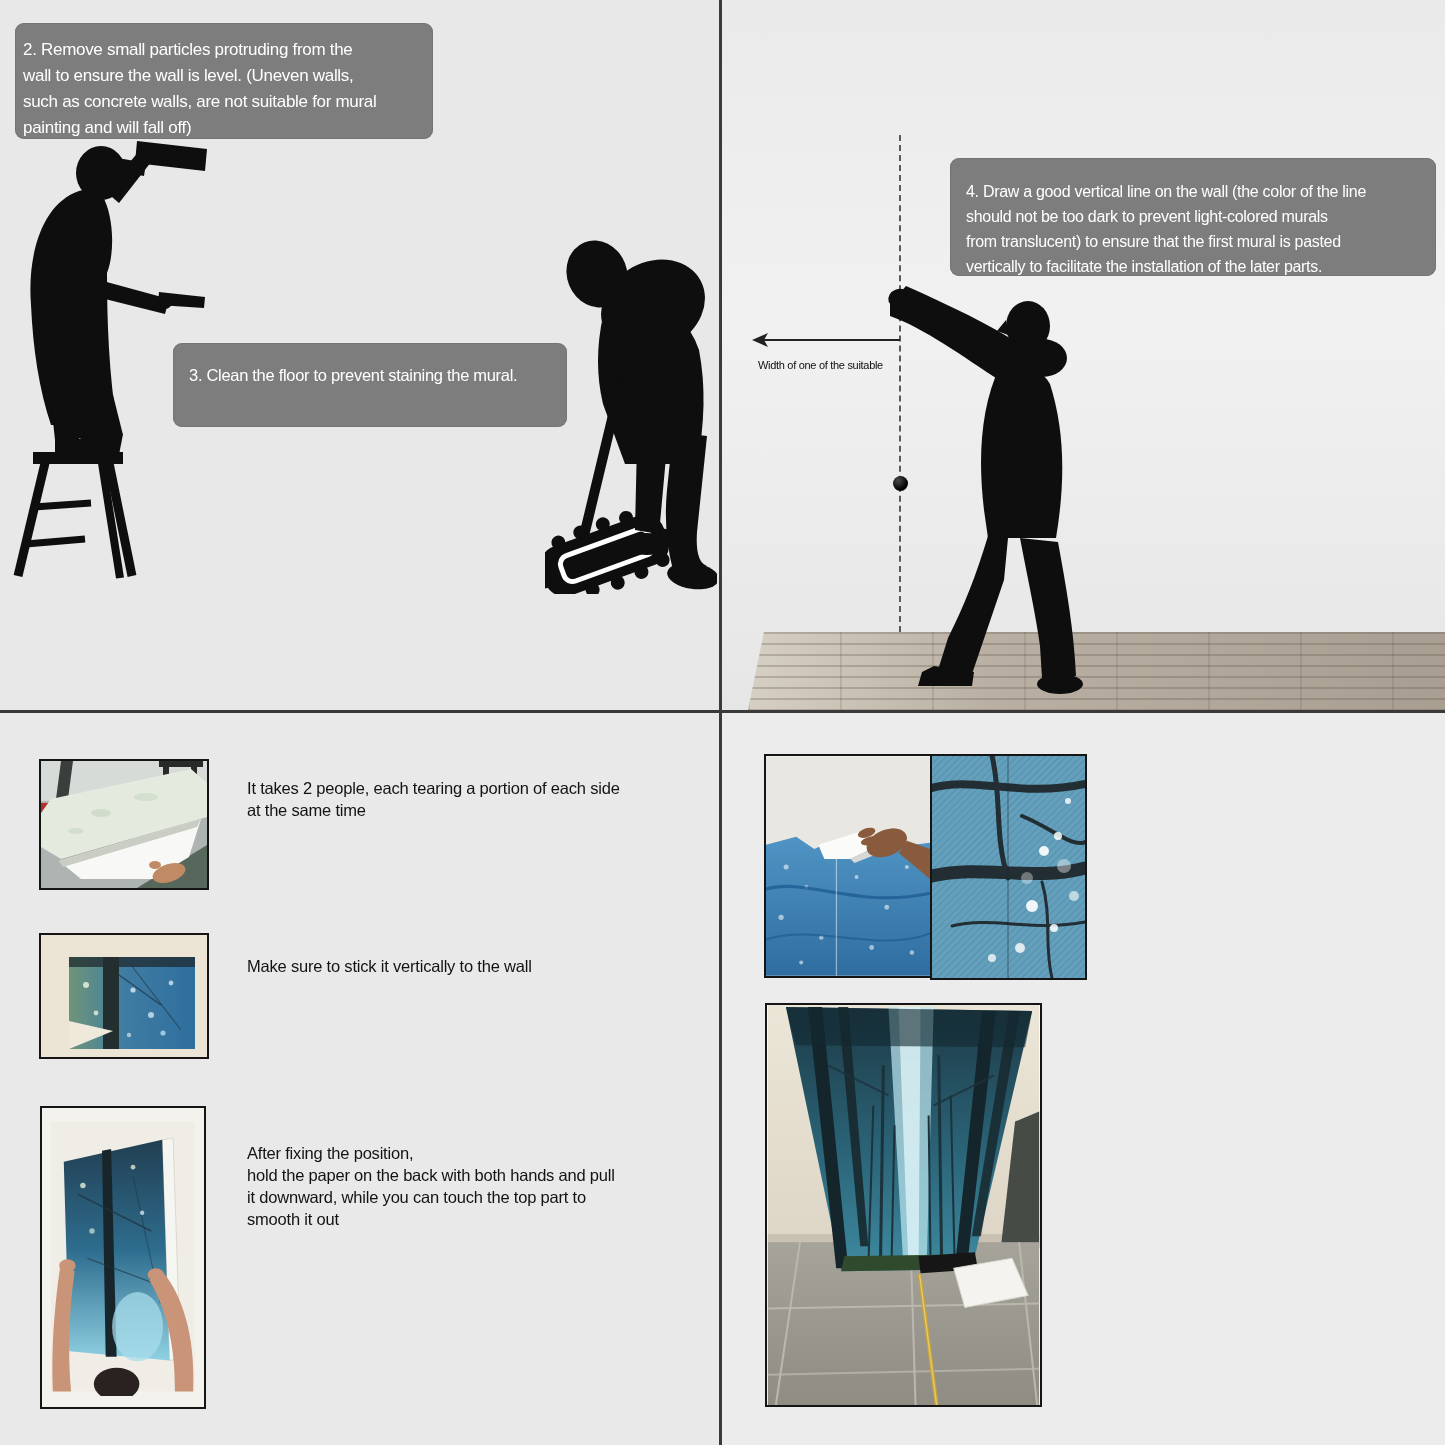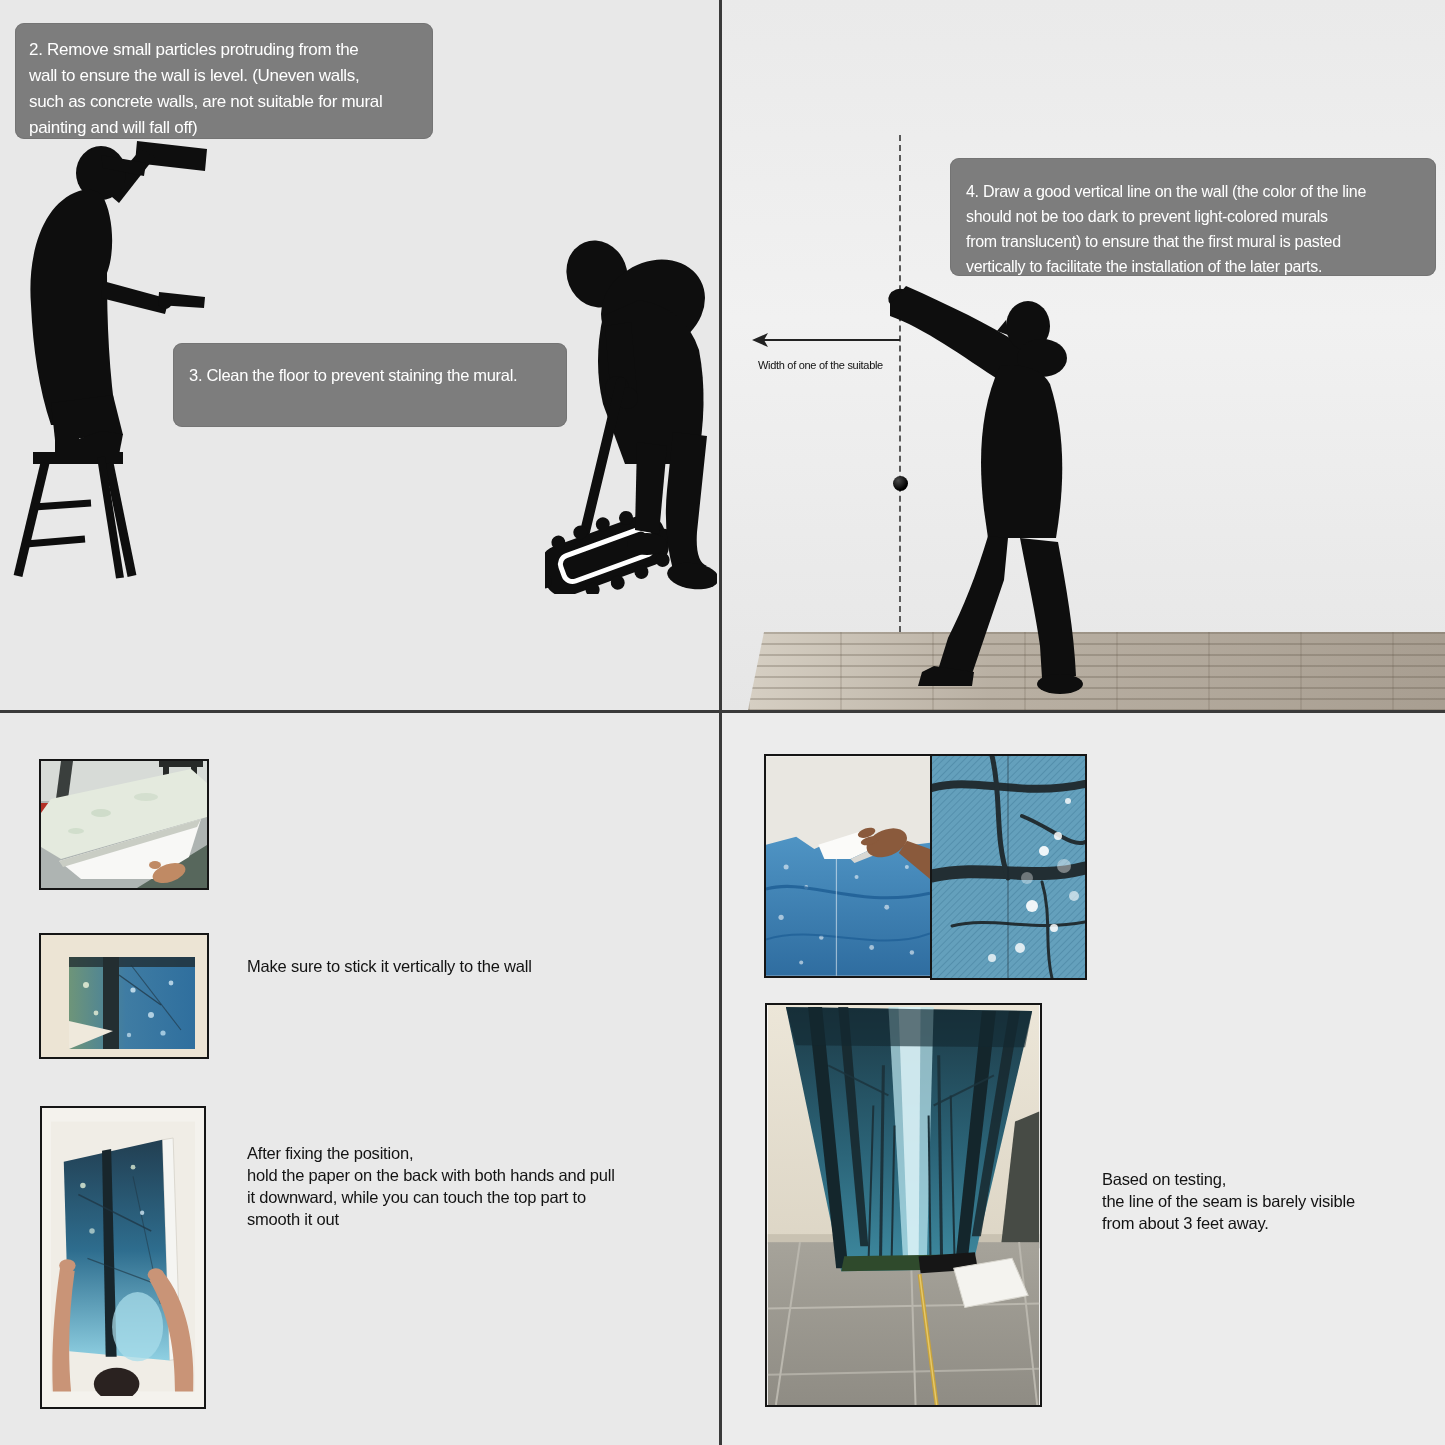--- a/index.html
+++ b/index.html
@@ -9,21 +9,21 @@
   .q-tl{left:0;top:0;width:719px;height:710px;background:#e8e8e8;}
   .q-tr{left:722px;top:0;width:723px;height:710px;background:linear-gradient(180deg,#eaeaea,#f1f1f1 45%,#e6e6e6);}
   .q-bl{left:0;top:713px;width:719px;height:732px;background:#e9e9e9;}
   .q-br{left:722px;top:713px;width:723px;height:732px;background:#ececec;}
   .divider-v{position:absolute;left:719px;top:0;width:3px;height:1445px;background:#3a3a3a;}
   .divider-h{position:absolute;left:0;top:710px;width:1445px;height:3px;background:#3a3a3a;}
 
   .graybox{position:absolute;background:#7d7d7d;border-radius:9px;color:#ffffff;
            white-space:pre;letter-spacing:-0.3px;box-sizing:border-box;
            box-shadow:0 0 0 1px rgba(110,110,110,.6) inset;}
-  .gb2{left:15px;top:23px;width:418px;height:116px;padding:14px 14px;font-size:17px;line-height:26px;}
+  .gb2{left:15px;top:23px;width:418px;height:116px;padding:14px 8px;font-size:17px;line-height:26px;}
   .gb3{left:173px;top:343px;width:394px;height:84px;padding:20px 16px;font-size:16.5px;line-height:24px;}
   .gb4{left:950px;top:158px;width:486px;height:118px;padding:21px 8px 13px 16px;font-size:16px;line-height:25px;}
 
   .caption{position:absolute;color:#131313;font-size:16.5px;line-height:1.34;white-space:pre-line;letter-spacing:-0.2px;}
   .widthlabel{position:absolute;left:758px;top:359px;width:160px;font-size:11px;letter-spacing:-0.3px;color:#111;}
 
   .dashline{position:absolute;left:899px;top:135px;height:497px;width:0;border-left:2px dashed #5a5a5a;}
   .bob{position:absolute;left:893px;top:476px;width:15px;height:15px;border-radius:50%;
        background:radial-gradient(circle at 35% 30%,#4a4a4a,#000 65%);}
   .floor-tr{position:absolute;left:748px;top:632px;width:697px;height:78px;
@@ -161,20 +161,22 @@
       <polygon points="0,52 10,38 150,8 166,22 166,56 20,98 0,86" fill="#e4eade"></polygon>
       <ellipse cx="60" cy="52" rx="10" ry="4" fill="#c9d8c4" opacity=".8"></ellipse>
       <ellipse cx="105" cy="36" rx="12" ry="4" fill="#cfdcca" opacity=".8"></ellipse>
       <ellipse cx="35" cy="70" rx="8" ry="3" fill="#c9d8c4" opacity=".7"></ellipse>
       <polygon points="18,100 160,58 148,96 112,118 40,118" fill="#f8f8f6"></polygon>
       <polygon points="18,100 160,58 156,66 22,106" fill="#c9cdc4"></polygon>
       <ellipse cx="128" cy="112" rx="17" ry="9" fill="#c08a64" transform="rotate(-18 128 112)"></ellipse>
       <ellipse cx="114" cy="104" rx="6" ry="4" fill="#c08a64"></ellipse>
     </svg>
   </div>
+  <div class="caption" style="left:247px;top:777px;width:430px">It takes 2 people, each tearing a portion of each side
+at the same time</div>
 
   <div class="photo" style="left:39px;top:933px;width:170px;height:126px">
     <svg width="166" height="122" viewBox="0 0 166 122">
       <defs>
         <linearGradient id="p2g" x1="0" y1="0" x2="1" y2="0">
           <stop offset="0" stop-color="#6e9579"></stop>
             <stop offset=".45" stop-color="#3f7ca3"></stop>
             <stop offset="1" stop-color="#2f6f9e"></stop>
         </linearGradient>
       </defs>
@@ -348,17 +350,14 @@
         </g>
         <polygon points="18,2 263,6 256,42 28,40" fill="#122830" opacity=".6"></polygon>
         <polygon points="76,250 200,248 203,263 73,265" fill="#2f4a2c"></polygon>
         <polygon points="150,250 206,246 209,263 152,267" fill="#161616"></polygon>
       </g>
       <polygon points="185,262 243,252 259,289 196,301" fill="#f4f3ef" stroke="#d8d6ce" stroke-width="1"></polygon>
       <line x1="151" y1="268" x2="168" y2="398" stroke="#c7a23c" stroke-width="4"></line>
       <line x1="151" y1="268" x2="168" y2="398" stroke="#e6c96a" stroke-width="1.4"></line>
     </svg>
   </div>
-  <div class="caption" style="left:1102px;top:1168px;width:330px">Based on testing,
-the line of the seam is barely visible
-from about 3 feet away.</div>
 
 </div>
 
 </body></html>

